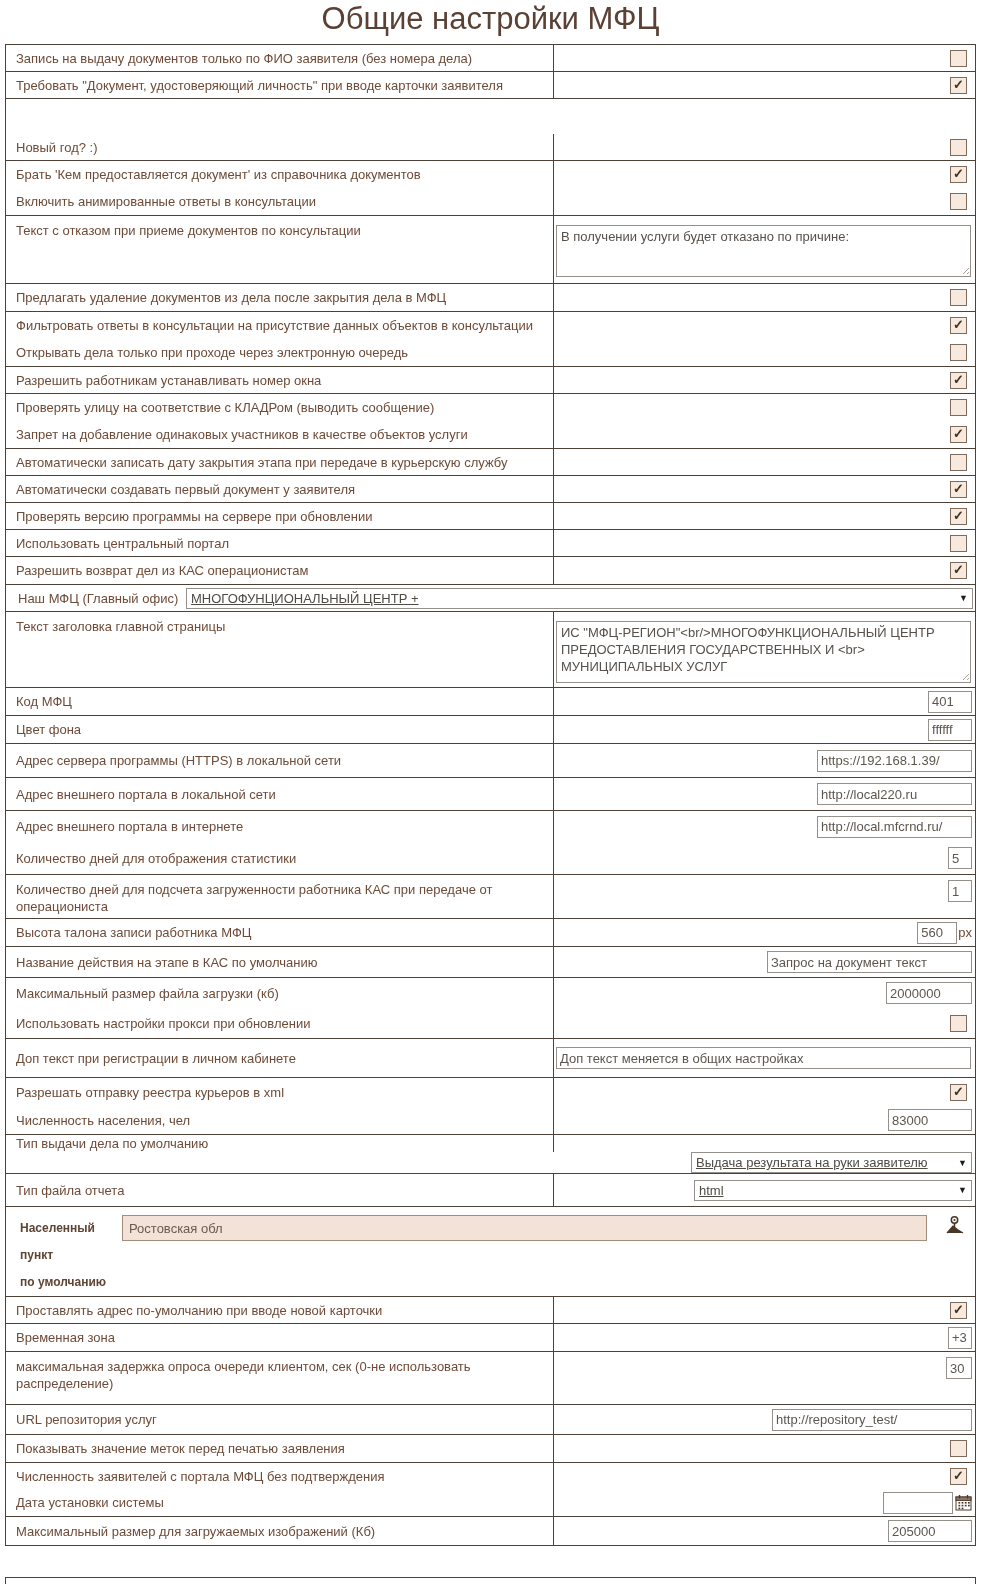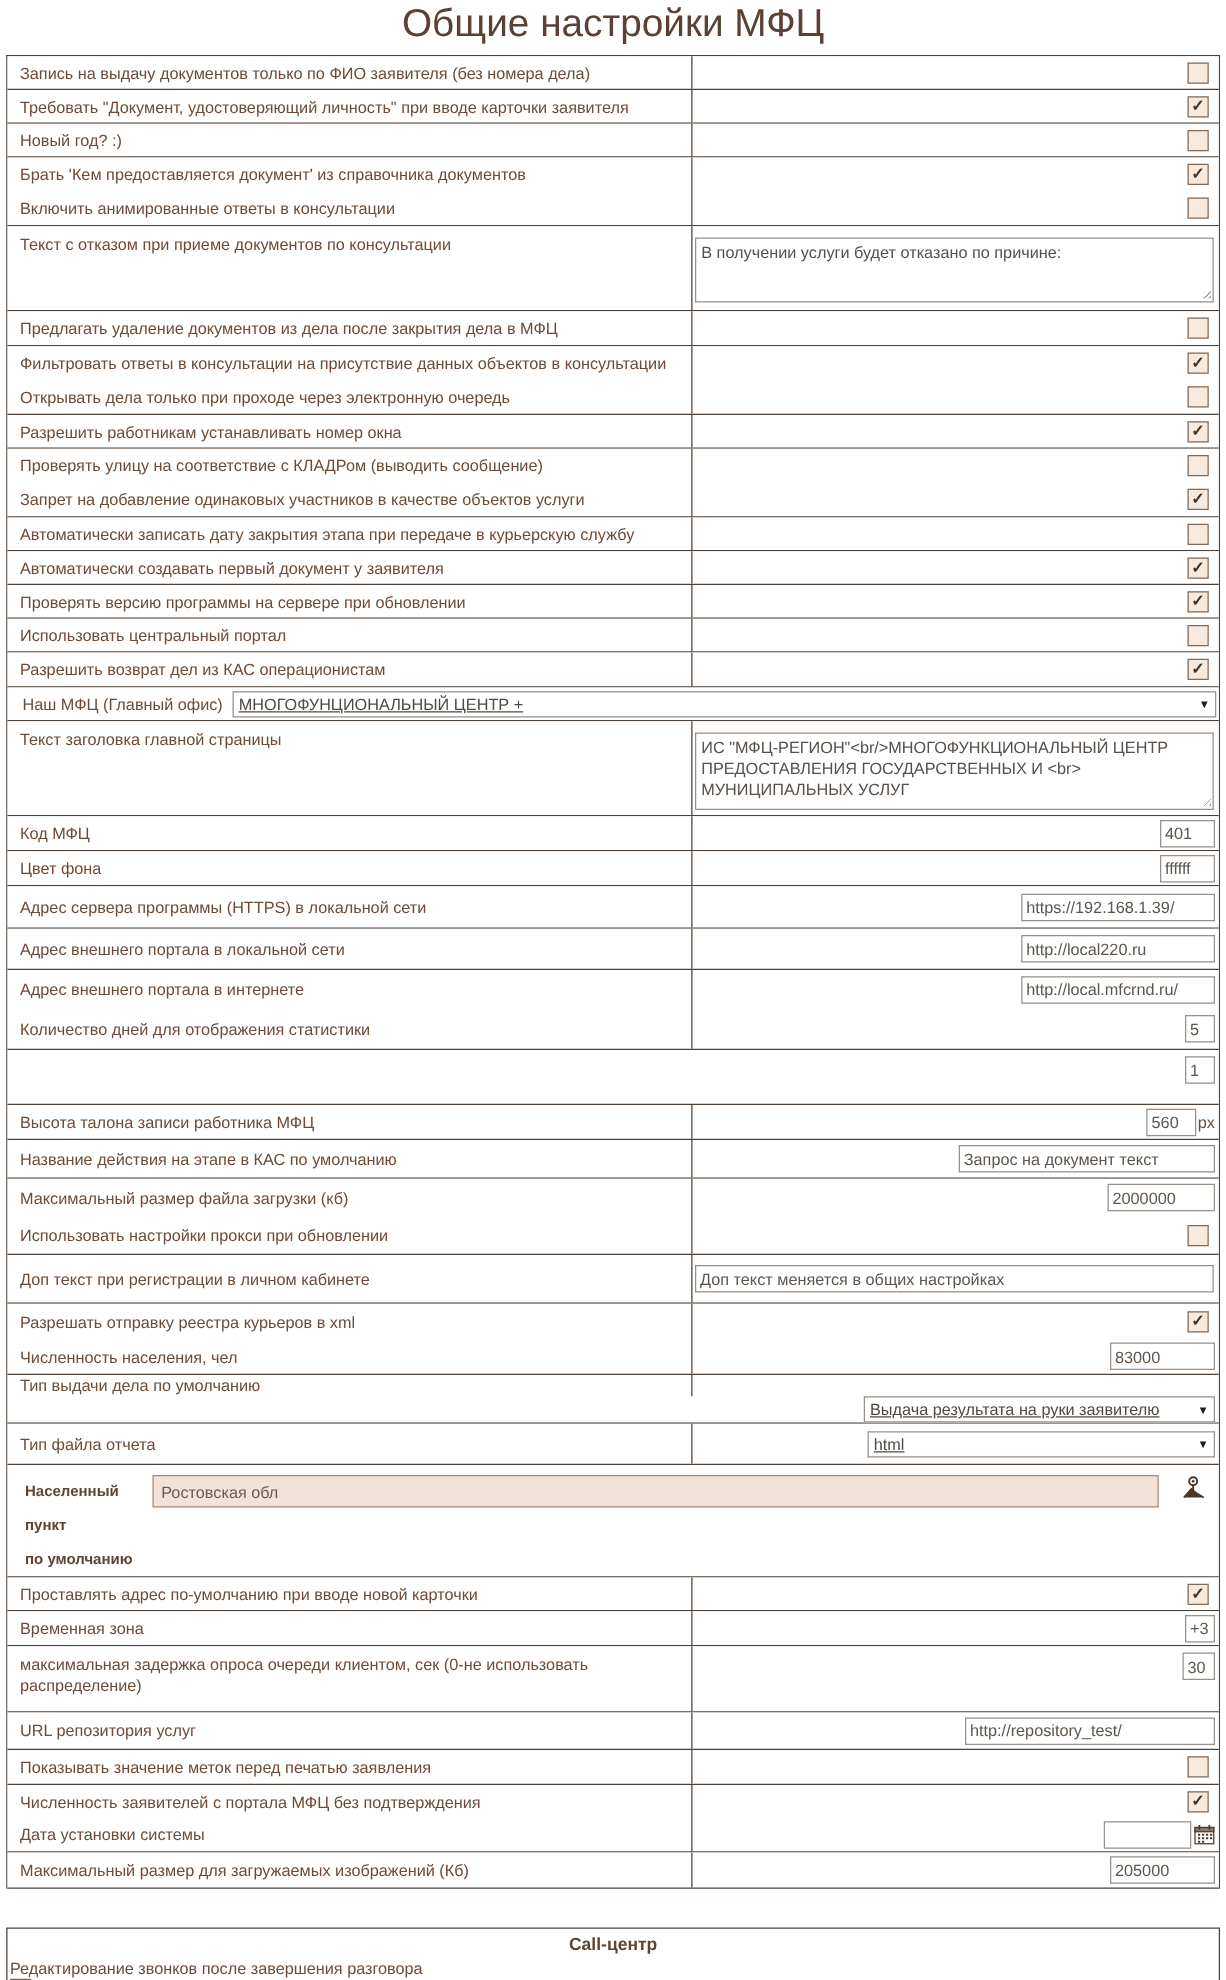--- a/index.html
+++ b/index.html
@@ -107,21 +107,21 @@
     <div class="row" style="min-height: 27px;">
       <div class="label-col">
         <div class="label">Требовать "Документ, удостоверяющий личность" при вводе карточки заявителя</div>
       </div>
       <div class="ctrl-col">
         <div class="cb checked">
           <span>✓</span>
         </div>
       </div>
     </div>
-    <div class="row" style="min-height: 27px;">
+    <div class="row" style="min-height: 27px; margin-top: 35px;">
       <div class="label-col">
         <div class="label">Новый год? :)</div>
       </div>
       <div class="ctrl-col">
         <div class="cb"></div>
       </div>
     </div>
     <div class="row" style="min-height: 55px;">
       <div class="label-col group">
         <div class="sub">
@@ -319,20 +319,23 @@
       <div class="ctrl-col group">
         <div class="sub">
           <input class="text-input" value="http://local.mfcrnd.ru/" style="width: 155px;">
         </div>
         <div class="sub">
           <input class="text-input" value="5" style="width: 24px;">
         </div>
       </div>
     </div>
     <div class="row" style="min-height: 44px;">
+      <div class="label-col top">
+        <div class="label">Количество дней для подсчета загруженности работника КАС при передаче от операциониста</div>
+      </div>
       <div class="ctrl-col top">
         <input class="text-input" value="1" style="width: 24px;">
       </div>
     </div>
     <div class="row" style="min-height: 28px;">
       <div class="label-col">
         <div class="label">Высота талона записи работника МФЦ</div>
       </div>
       <div class="ctrl-col">
         <span class="suffix-wrap">

